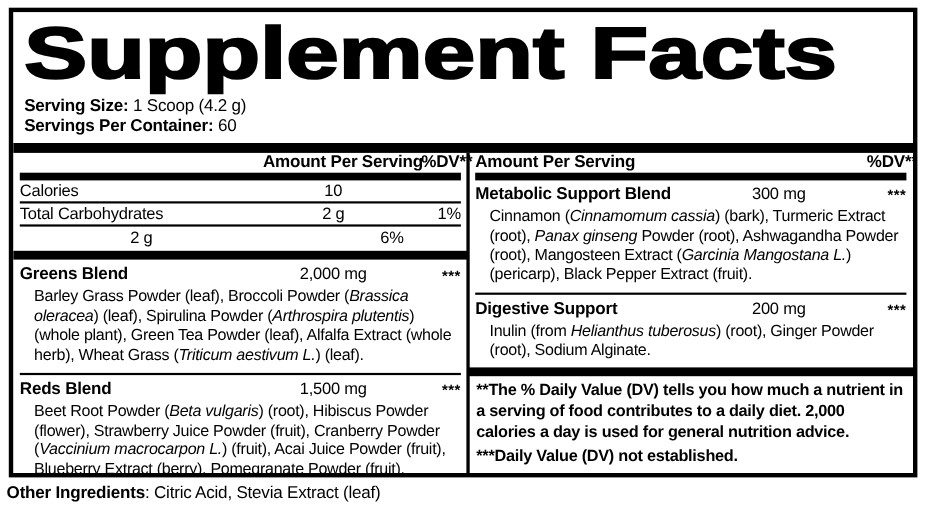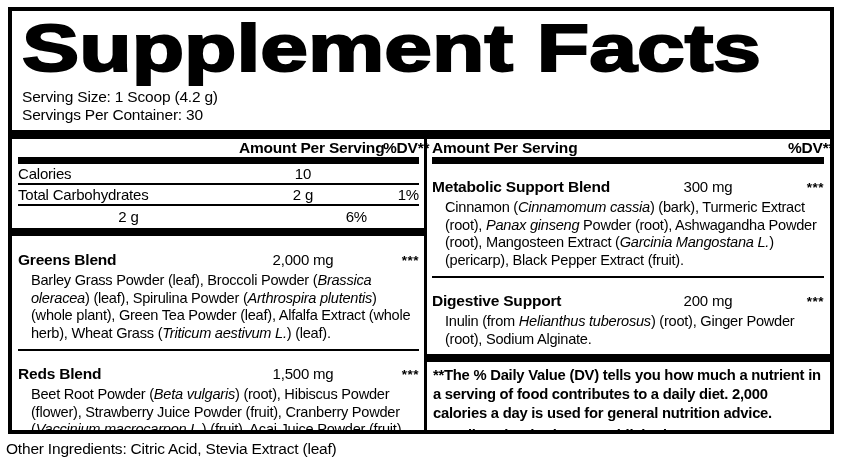--- a/index.html
+++ b/index.html
@@ -14,42 +14,42 @@
     position:absolute; left:8px; top:7px; width:826px; height:427px;
     border:4px solid #000; padding:0 10px;
     display:flex; flex-direction:column; overflow:hidden;
   }
   .title {
     font-size:66px; font-weight:800; line-height:1; margin:4px 0 7px;
     white-space:nowrap; transform:scaleX(1.30); transform-origin:0 60%;
     -webkit-text-stroke:2px #000;
   }
   .serving-line { font-size:15.5px; line-height:1.06; margin:1px 0; letter-spacing:-0.2px; }
-  .b { font-weight:normal; }
+  .b { font-weight:bold; }
   .topbar { height:9px; background:#000; margin:5px -10px 0; flex:none; }
   .cols { display:flex; flex:1; margin:0 -10px; min-height:0; }
   .col-left  { width:412px; padding:0 5px 0 6px; display:flex; flex-direction:column; }
   .vdiv { width:3px; background:#000; flex:none; }
   .col-right { flex:1; padding:0 6px 0 5px; display:flex; flex-direction:column; }
   .grid3 { display:grid; grid-template-columns:1fr 128px 52px; }
   .chead {
     align-items:center; height:25px; border-bottom:7px solid #000;
     font-weight:bold; font-size:15.5px; letter-spacing:-0.2px; flex:none;
   }
   .amt { text-align:center; }
   .dv  { text-align:right;margin-left:16px; }
   .chead .amt { text-align:center; white-space:nowrap; }
   .nrow {
     align-items:center; min-height:21px; padding:1px 0; font-size:15px;
     border-bottom:2px solid #000; letter-spacing:-0.2px; flex:none;
   }
   .nrow.last { border-bottom:none; }
   .indent { padding-left:14px; }
   .bar8 { height:8px; background:#000; margin:1px -6px; flex:none; }
-  .blend { padding-top:12px; flex:none; }
+  .blend { padding-top:2px; flex:none; }
   .blend.sep { border-top:2px solid #000; margin-top:1px; }
   .bhead { font-size:15.5px; align-items:start; padding-top:2px; letter-spacing:-0.2px; }
   .bhead .name { font-weight:bold; }
   .bhead .amt { font-size:15px; }
   .bhead .dv { font-size:13.5px; font-weight:bold; letter-spacing:0.5px; line-height:1.5; }
   .ing {
     font-size:14.6px; line-height:1.21; letter-spacing:-0.25px;
     padding:1px 0 5px 13px;
   }
   .it { font-style:italic; }
@@ -63,21 +63,21 @@
   <div class="box">
 
     <div class="title">Supplement Facts</div>
 
     <div class="serving-line">
       <span class="b">Serving Size:</span>
       <span>1 Scoop (4.2 g)</span>
     </div>
     <div class="serving-line">
       <span class="b">Servings Per Container:</span>
-      <span>30</span>
+      <span>60</span>
     </div>
 
     <div class="topbar"></div>
 
     <div class="cols">
 
       <div class="col-left">
         <div class="grid3 chead">
           <span></span>
           <span class="amt">Amount Per Serving</span>

